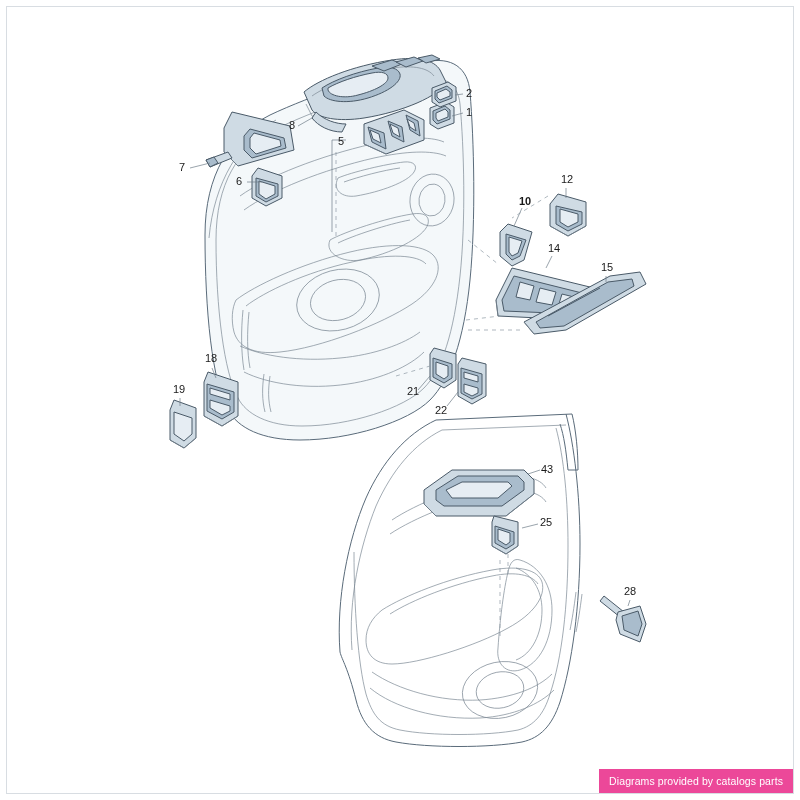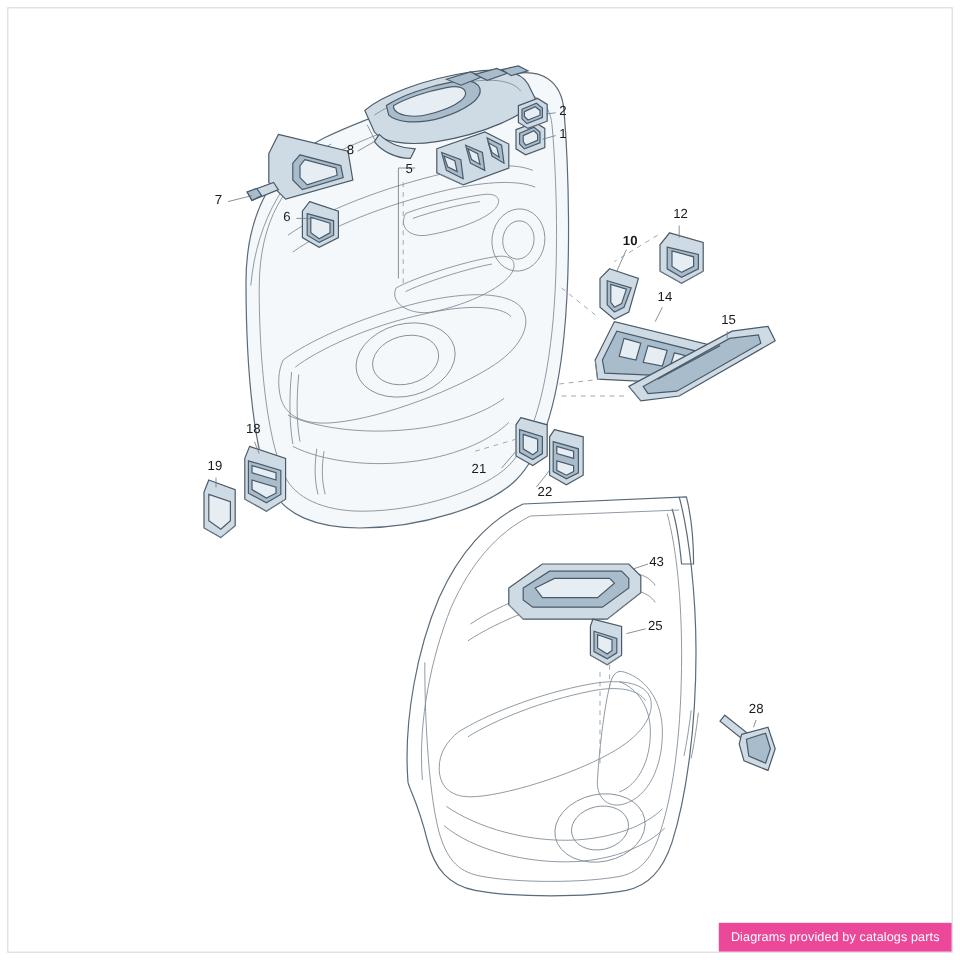--- a/index.html
+++ b/index.html
@@ -314,21 +314,21 @@
   <div class="callout" style="left:338px; top:136px;">5</div>
   <div class="callout" style="left:236px; top:176px;">6</div>
   <div class="callout" style="left:179px; top:162px;">7</div>
   <div class="callout" style="left:289px; top:120px;">8</div>
   <div class="callout" style="left:519px; top:196px;font-weight:bold;">10</div>
   <div class="callout" style="left:561px; top:174px;">12</div>
   <div class="callout" style="left:548px; top:243px;">14</div>
   <div class="callout" style="left:601px; top:262px;text-align:center;">15</div>
   <div class="callout" style="left:205px; top:353px;">18</div>
   <div class="callout" style="left:173px; top:384px;">19</div>
-  <div class="callout" style="left:393px; top:386px;">21</div>
-  <div class="callout" style="left:448px; top:405px;">22</div>
+  <div class="callout" style="left:407px; top:386px;">21</div>
+  <div class="callout" style="left:435px; top:405px;">22</div>
   <div class="callout" style="left:540px; top:517px;">25</div>
   <div class="callout" style="left:541px; top:464px;">43</div>
   <div class="callout" style="left:624px; top:586px;">28</div>
 
   <div id="watermark">Diagrams provided by catalogs parts</div>
 
 </div>
 
 </body></html>

